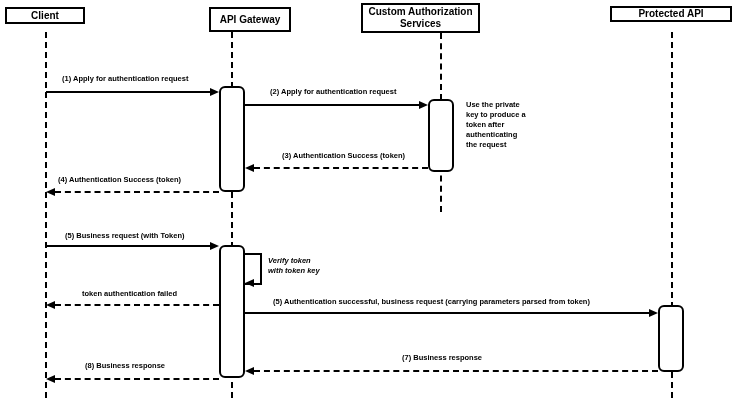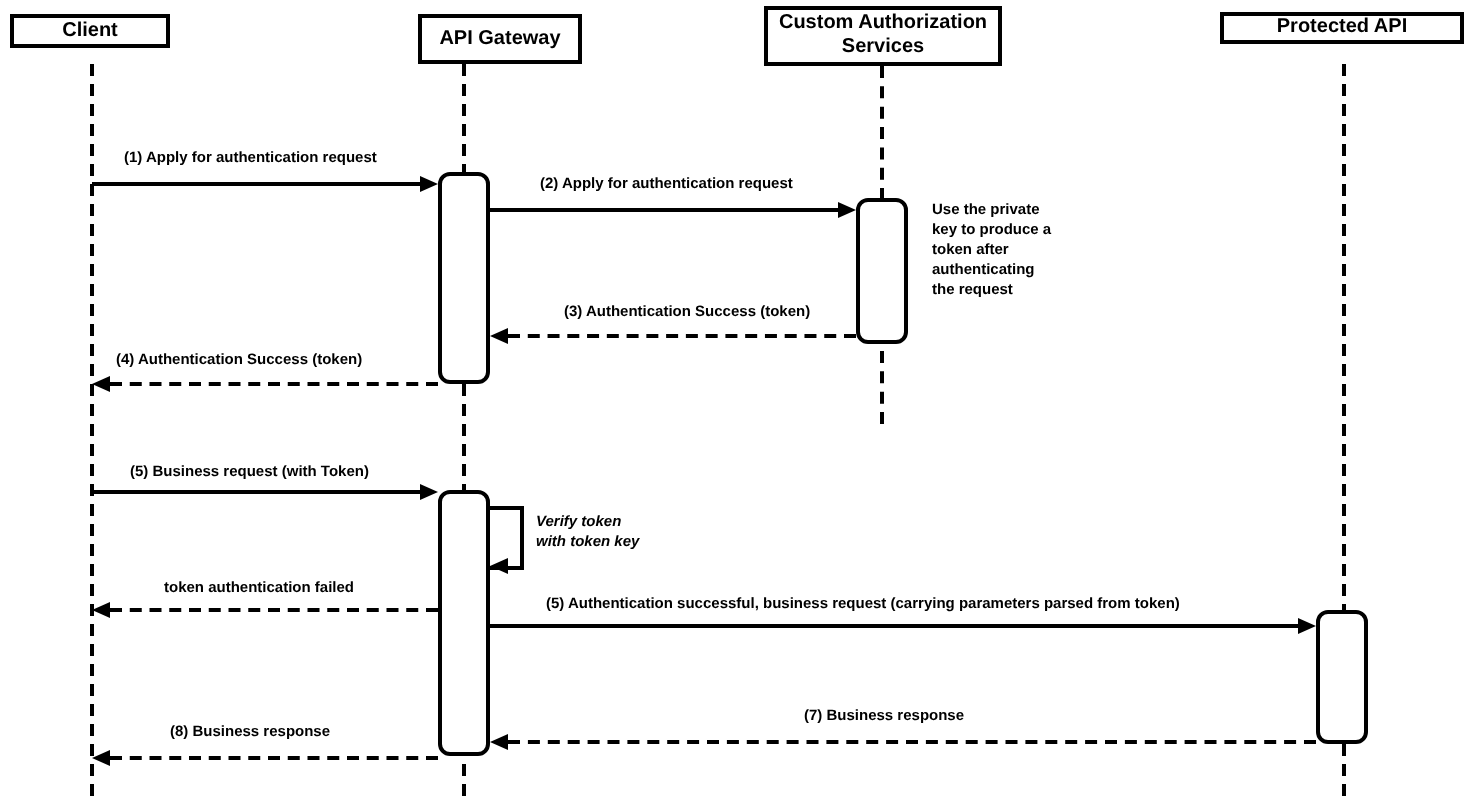--- a/index.html
+++ b/index.html
@@ -46,21 +46,21 @@
 
 <div id="canvas">
 
   <div class="lifeline" style="left:45px;  top:32px; height:366px;"></div>
   <div class="lifeline" style="left:231px; top:32px; height:366px;"></div>
   <div class="lifeline" style="left:440px; top:33px; height:179px;"></div>
   <div class="lifeline" style="left:671px; top:32px; height:366px;"></div>
 
   <div class="participant" style="left:5px;   top:7px; width:80px;  height:17px;">Client</div>
   <div class="participant" style="left:209px; top:7px; width:82px;  height:25px;">API Gateway</div>
-  <div class="participant" style="left:382px; top:3px; width:119px; height:30px;">Custom Authorization Services</div>
+  <div class="participant" style="left:361px; top:3px; width:119px; height:30px;">Custom Authorization Services</div>
   <div class="participant" style="left:610px; top:6px; width:122px; height:16px;">Protected API</div>
 
   <div class="activation" style="left:219px; top:86px;  height:106px;"></div>
   <div class="activation" style="left:428px; top:99px;  height:73px;"></div>
   <div class="activation" style="left:219px; top:245px; height:133px;"></div>
   <div class="activation" style="left:658px; top:305px; height:67px;"></div>
 
   <div class="msg-line solid" style="left:46px; top:91px; width:164px;"></div>
   <div class="arrow-right" style="left:210px; top:88px;"></div>
   <div class="msg-label" style="left:62px; top:74px;">(1) Apply for authentication request</div>

